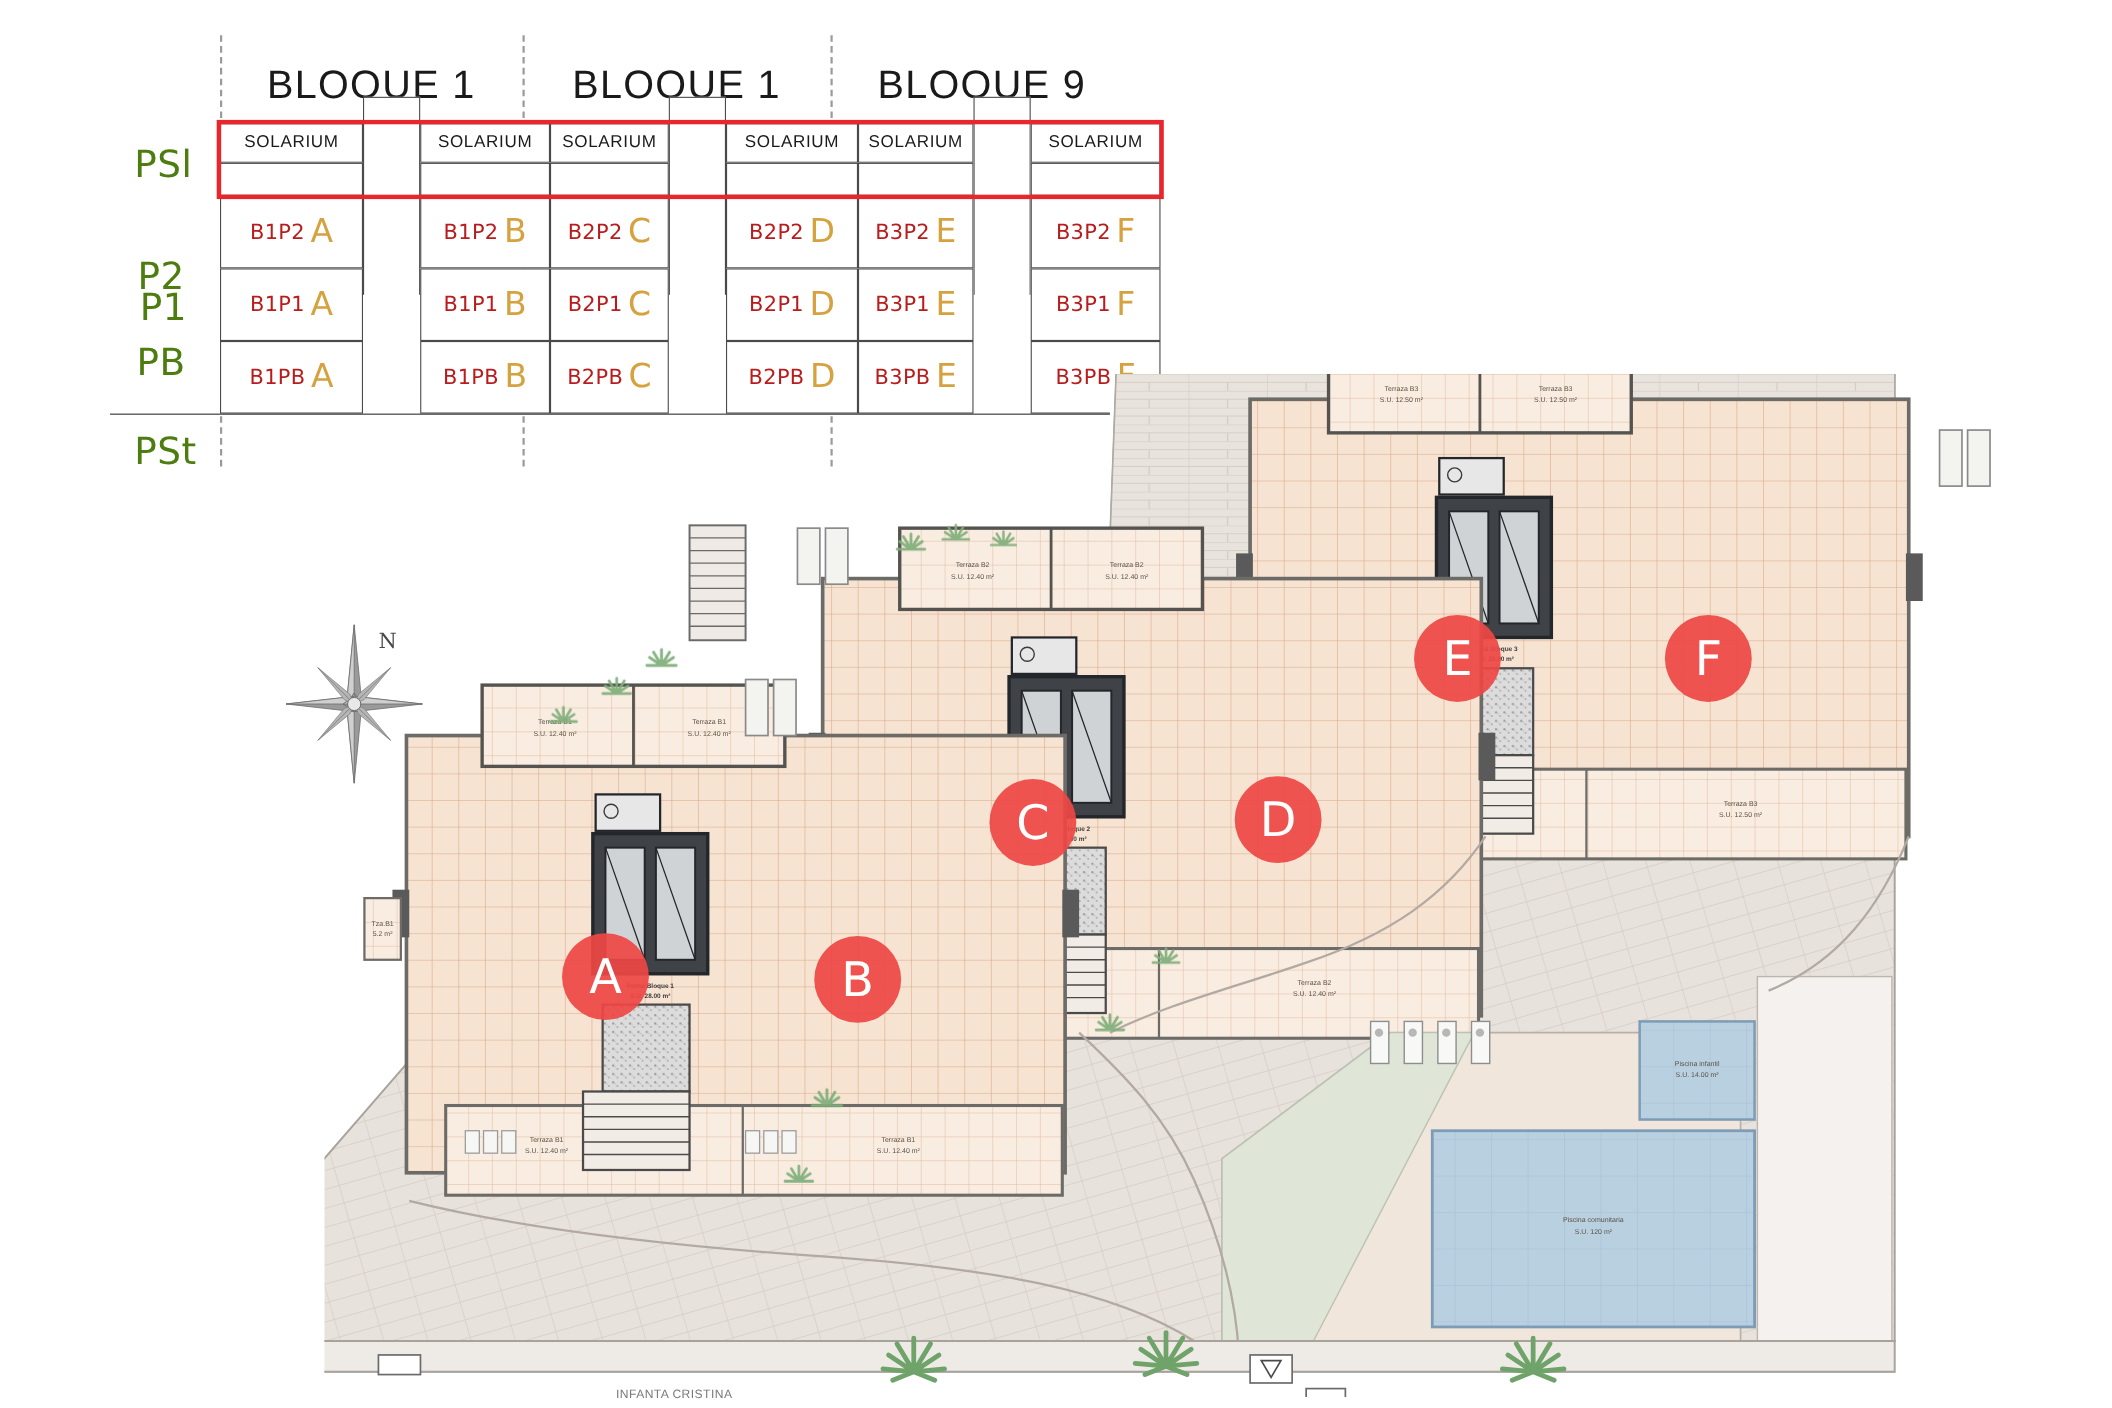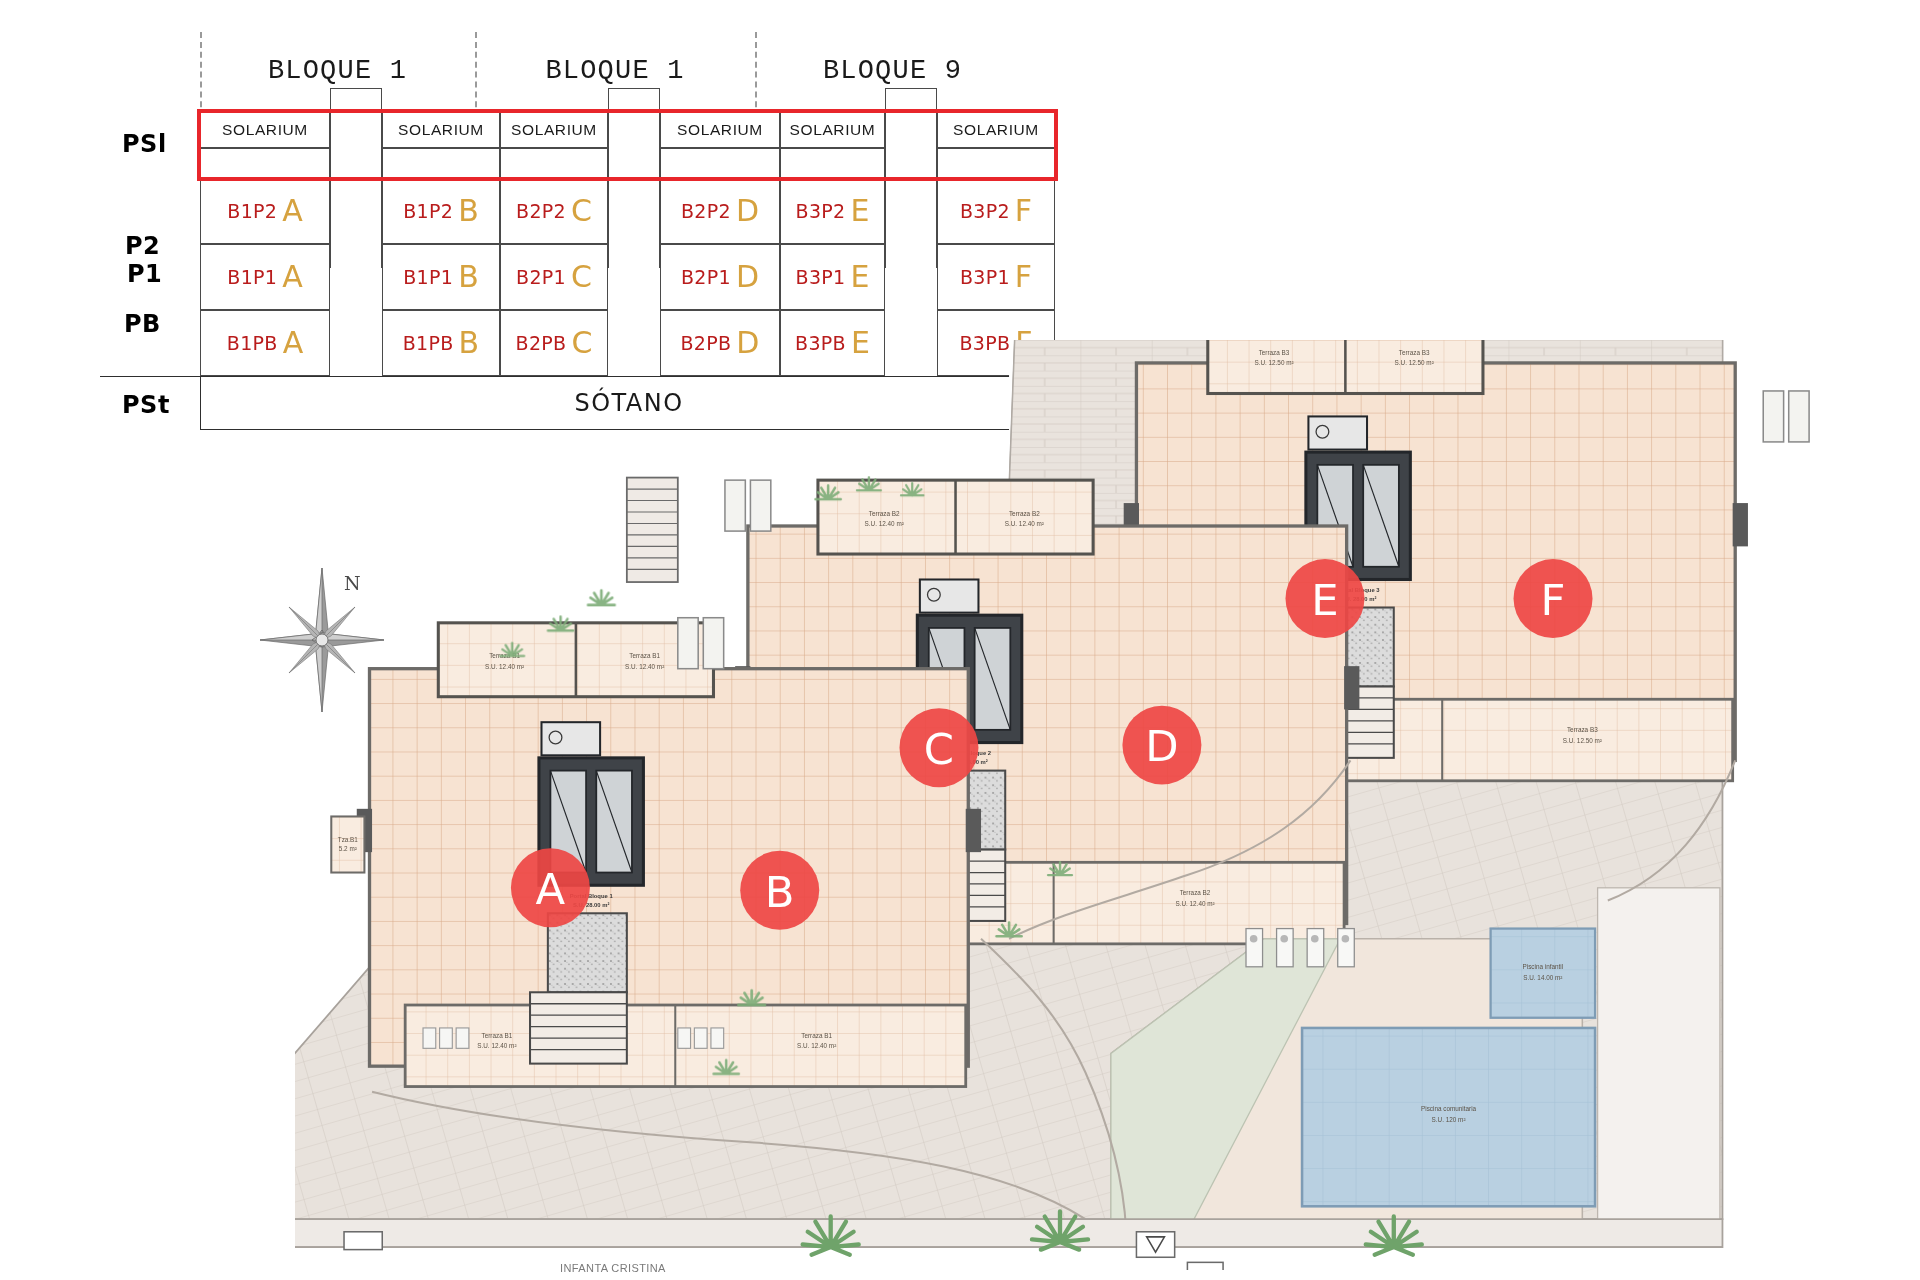--- a/index.html
+++ b/index.html
@@ -13,32 +13,32 @@
   }
 
   
   #unit-table {
     position: absolute;
     left: 100px; top: 20px;
     width: 960px; height: 400px;
   }
   .row-label {
     position: absolute;
-    color: #000000;
+    color: #4d7c0f;
     font-family: "DejaVu Sans", sans-serif;
-    font-size: 24px;
-    font-weight: 700;
+    font-size: 34px;
+    font-weight: 400;
     letter-spacing: 0.5px;
     white-space: nowrap;
   }
   .bloque-title {
     position: absolute;
     color: #1a1a1a;
-    font-family: Liberation Mono, monospace;
-    font-size: 27px;
+    font-family: Liberation Sans, sans-serif;
+    font-size: 36px;
     letter-spacing: 1.2px;
     white-space: nowrap;
     text-align: center;
   }
   .vdash {
     position: absolute;
     width: 0; border-left: 2px dashed #9a9a9a;
   }
   .cell {
     position: absolute;
@@ -255,21 +255,20 @@
   <div class="cell cell-unit" style="left:680px; top:290px; width:105px; height:66px;">
     <span class="u-code">B3PB</span>
     <span class="u-letter">E</span>
   </div>
   <div class="cell cell-unit" style="left:837px; top:290px; width:118px; height:66px;">
     <span class="u-code">B3PB</span>
     <span class="u-letter">F</span>
   </div>
 
   <div id="sotano-hr" style="left:0px; top:356px; width:958px;"></div>
-  <div id="sotano-cell" style="left:100px; top:356px; width:858px; height:54px;">SÓTANO</div>
 
 </div>
 
 <div id="compass-n">N</div>
 <div id="compass">
   <svg width="155" height="150" viewBox="0 0 155 150">
     <g transform="translate(77,75)">
 
       <polygon points="0,-72 7,0 0,10 -7,0" fill="#9a9a9a" stroke="#6a6a6a" stroke-width="0.7"></polygon>
       <polygon points="0,-72 0,10 -7,0" fill="#cfcfcf" stroke="#6a6a6a" stroke-width="0.7"></polygon>

